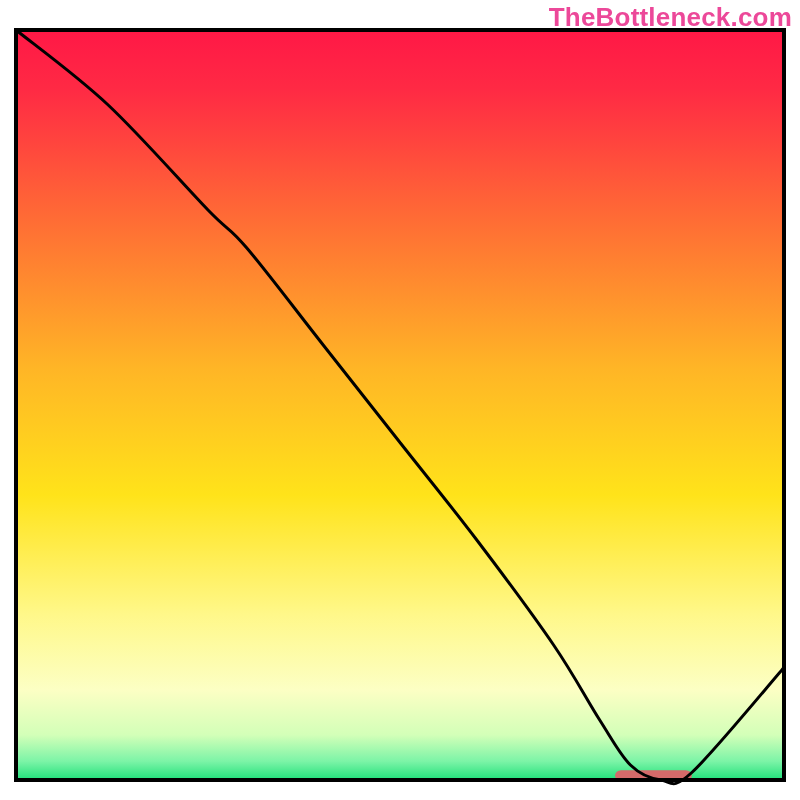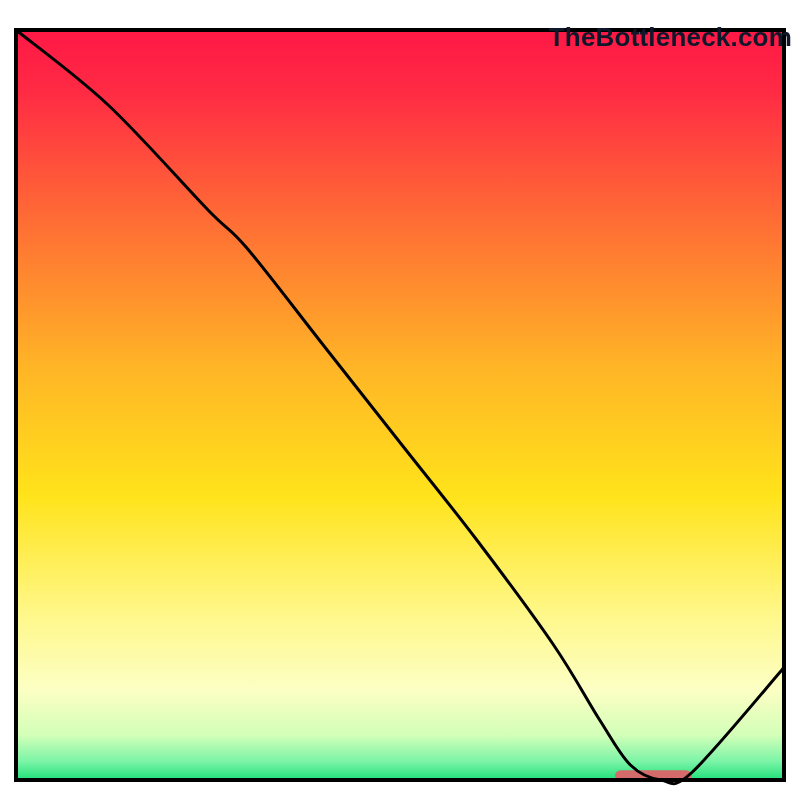--- a/index.html
+++ b/index.html
@@ -15,24 +15,23 @@
     width: 800px;
     height: 800px;
   }
   .watermark {
     position: absolute;
     top: 2px;
     right: 8px;
     font-family: Arial, Helvetica, sans-serif;
     font-size: 26px;
     font-weight: 600;
-    color: #0f172a;
+    color: #ec4899;
     letter-spacing: 0.2px;
     z-index: 10;
-    margin-top: 20px;
   }
   svg.plot {
     position: absolute;
     left: 0;
     top: 0;
     width: 800px;
     height: 800px;
   }
 </style>
 </head>

